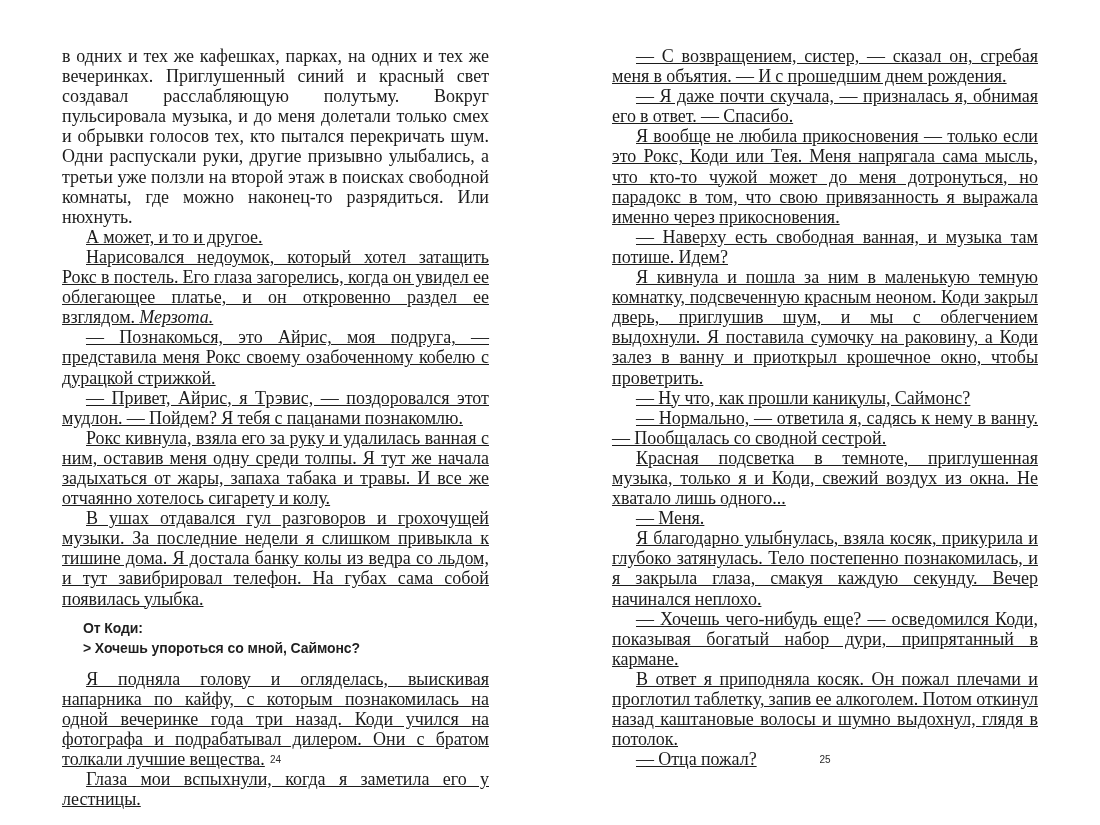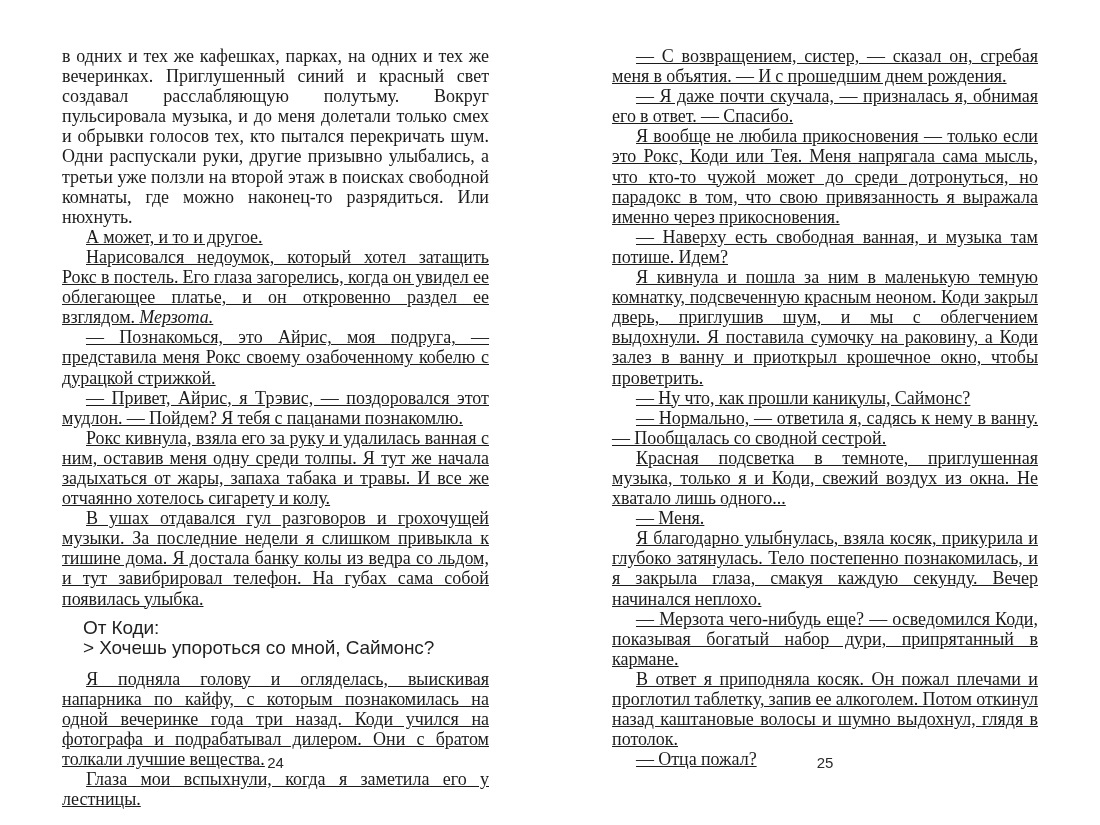--- a/index.html
+++ b/index.html
@@ -36,36 +36,37 @@
     word-spacing: -0.3px;
   }
   .page-body p.para.indent {
     text-indent: 24px;
     text-decoration: underline;
   }
   .it { font-style: italic; }
   .sms {
     margin: 9px 0 11px 21px;
     font-family: "Liberation Sans", sans-serif;
-    font-size: 19px;
+    font-size: 14px;
     line-height: 20px;
     letter-spacing: -0.1px;
     color: #1f1f1f;
+    font-weight: bold;
   }
   .sms p {
     margin: 0;
   }
   .page-number {
     position: absolute;
     top: 708px;
     left: 0;
     width: 100%;
     text-align: center;
     font-family: "Liberation Sans", sans-serif;
-    font-size: 15px;
+    font-size: 10px;
     color: #2a2a2a;
   }
 </style>
 </head>
 <body>
 
 <div class="spread">
 
   <section class="page page-left">
     <div class="page-body">
@@ -83,28 +84,28 @@
         <p class="para indent"><span>Я подняла голову и огляделась, выискивая напарника по кайфу, с которым познакомилась на одной вечеринке года три назад. Коди учился на фотографа и подрабатывал дилером. Они с братом толкали лучшие вещества.</span></p>
         <p class="para indent"><span>Глаза мои вспыхнули, когда я заметила его у лестницы.</span></p>
       </div>
     <div class="page-number">24</div>
   </section>
 
   <section class="page page-right">
     <div class="page-body">
         <p class="para indent"><span>— С возвращением, систер, — сказал он, сгребая меня в объятия. — И с прошедшим днем рождения.</span></p>
         <p class="para indent"><span>— Я даже почти скучала, — призналась я, обнимая его в ответ. — Спасибо.</span></p>
-        <p class="para indent"><span>Я вообще не любила прикосновения — только если это Рокс, Коди или Тея. Меня напрягала сама мысль, что кто-то чужой может до среди дотронуться, но парадокс в том, что свою привязанность я выражала именно через прикосновения.</span></p>
+        <p class="para indent"><span>Я вообще не любила прикосновения — только если это Рокс, Коди или Тея. Меня напрягала сама мысль, что кто-то чужой может до меня дотронуться, но парадокс в том, что свою привязанность я выражала именно через прикосновения.</span></p>
         <p class="para indent"><span>— Наверху есть свободная ванная, и музыка там потише. Идем?</span></p>
         <p class="para indent"><span>Я кивнула и пошла за ним в маленькую темную комнатку, подсвеченную красным неоном. Коди закрыл дверь, приглушив шум, и мы с облегчением выдохнули. Я поставила сумочку на раковину, а Коди залез в ванну и приоткрыл крошечное окно, чтобы проветрить.</span></p>
         <p class="para indent"><span>— Ну что, как прошли каникулы, Саймонс?</span></p>
         <p class="para indent"><span>— Нормально, — ответила я, садясь к нему в ванну. — Пообщалась со сводной сестрой.</span></p>
         <p class="para indent"><span>Красная подсветка в темноте, приглушенная музыка, только я и Коди, свежий воздух из окна. Не хватало лишь одного...</span></p>
         <p class="para indent"><span>— Меня.</span></p>
         <p class="para indent"><span>Я благодарно улыбнулась, взяла косяк, прикурила и глубоко затянулась. Тело постепенно познакомилась, и я закрыла глаза, смакуя каждую секунду. Вечер начинался неплохо.</span></p>
-        <p class="para indent"><span>— Мерзота чего-нибудь еще? — осведомился Коди, показывая богатый набор дури, припрятанный в кармане.</span></p>
+        <p class="para indent"><span>— Хочешь чего-нибудь еще? — осведомился Коди, показывая богатый набор дури, припрятанный в кармане.</span></p>
         <p class="para indent"><span>В ответ я приподняла косяк. Он пожал плечами и проглотил таблетку, запив ее алкоголем. Потом откинул назад каштановые волосы и шумно выдохнул, глядя в потолок.</span></p>
         <p class="para indent"><span>— Отца пожал?</span></p>
       </div>
     <div class="page-number">25</div>
   </section>
 
 </div>
 
 </body></html>

